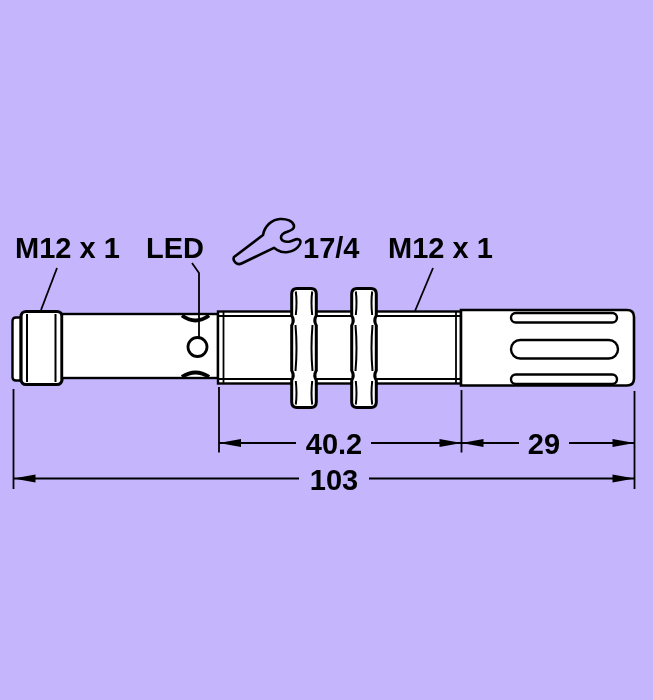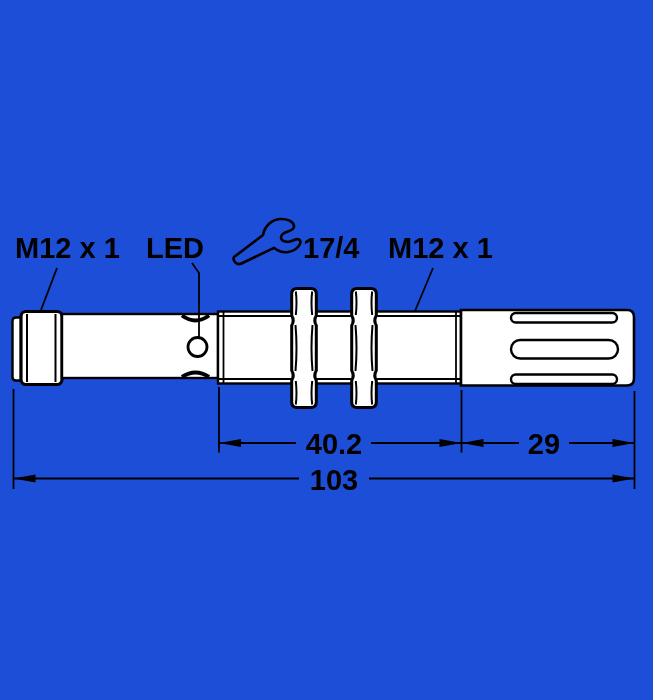--- a/index.html
+++ b/index.html
@@ -1,19 +1,19 @@
 <!DOCTYPE html>
 <html><head>
 <meta charset="utf-8">
 <style>
   html,body { margin:0; padding:0; background:#ffffff; }
   .canvas {
     position:relative;
     width:653px; height:700px;
-    background:#1d4ed8;
+    background:#c4b5fd;
     font-family:"Liberation Sans", sans-serif;
     overflow:hidden;
   }
   svg { position:absolute; left:0; top:0; }
   .lbl {
     font-family:"Liberation Sans", sans-serif;
     font-size:29px;
     font-weight:bold;
     fill:#000000;
   }

